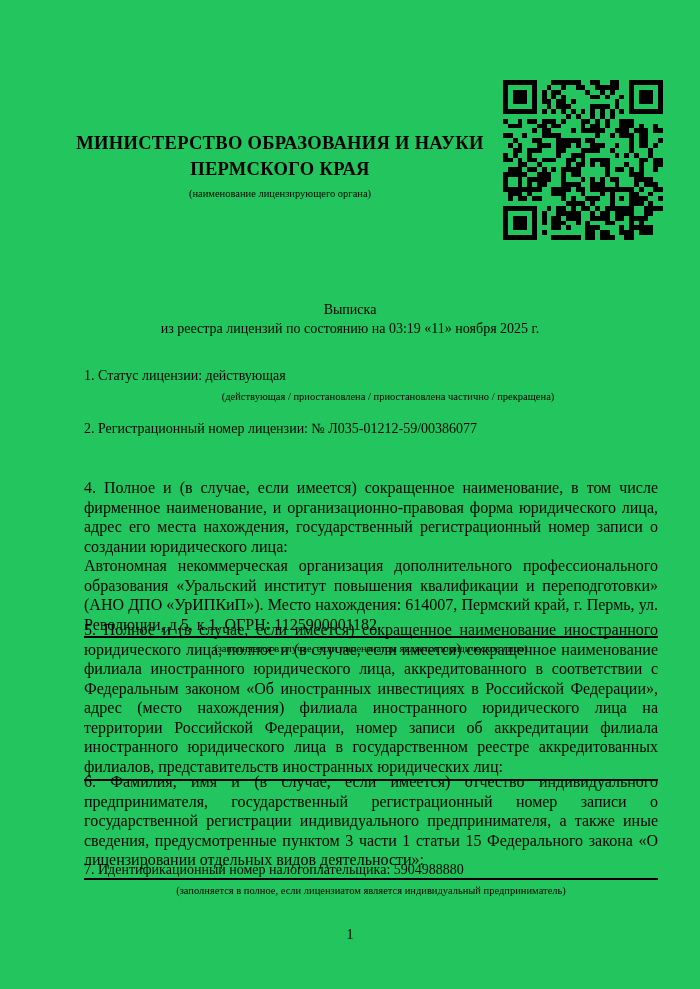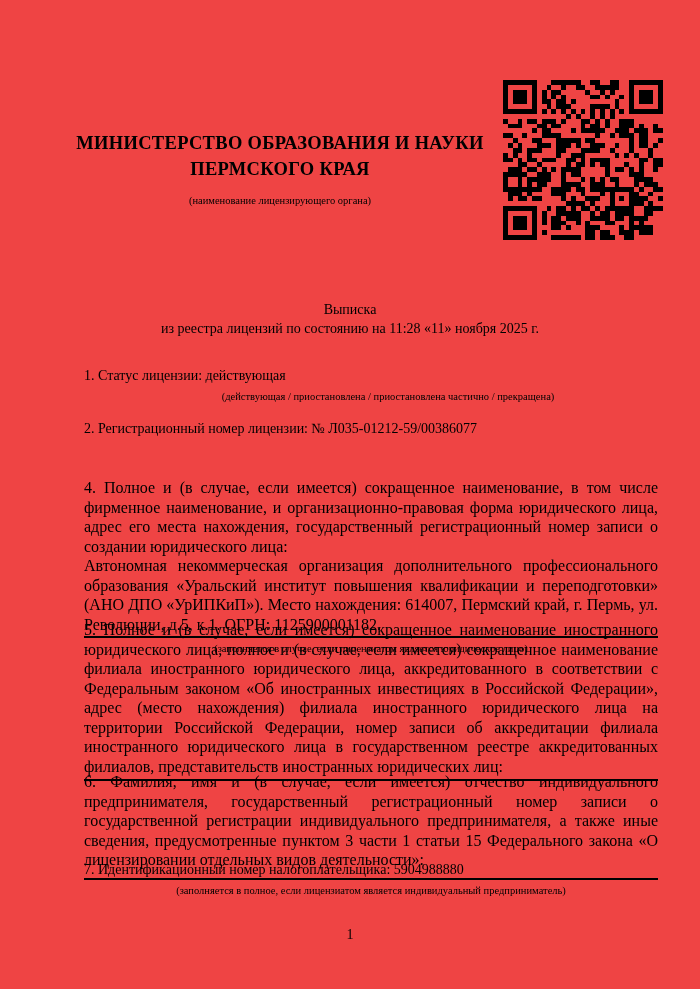--- a/index.html
+++ b/index.html
@@ -1,31 +1,31 @@
 <!DOCTYPE html>
 <html lang="ru"><head>
 <meta charset="utf-8">
 <style>
   * { margin:0; padding:0; box-sizing:border-box; }
   html,body { background:#ffffff; }
   .doc {
     position:relative;
     width:700px; height:989px;
-    background:#ef4444;
+    background:#22c55e;
     color:#000000;
     font-family:"Liberation Serif","DejaVu Serif",serif;
     overflow:hidden;
   }
   .abs { position:absolute; left:64px; width:574px;margin-left:20px; }
   .body-text { font-size:14px; line-height:19.5px; }
   .para { font-size:16px; line-height:19.5px; text-align:justify; }
   .small-caption { font-size:10.5px; line-height:13px; text-align:center; }
   .ministry-block { position:absolute; top:130px; left:40px; width:480px; text-align:center; }
   .ministry-name { font-size:18.5px; font-weight:bold; line-height:26px; letter-spacing:0.3px; }
-  .ministry-caption { margin-top:12px;text-align:center; }
+  .ministry-caption { margin-top:5px;text-align:center; }
   .title-block { position:absolute; top:301px; left:0; width:700px; text-align:center; }
   .title-line { font-size:14px; line-height:18.5px; }
   .rule { border-top:2px solid #000; height:0; margin-top:2px; }
   .rule-gap-sm { margin-top:3px; }
   .rule-gap-md { margin-top:8px; }
   .caption-after-rule { margin-top:4px; }
   .caption-item1 { margin-top:4px; padding-left:34px; }
   .qr-box { position:absolute; top:80px; left:503px; width:160px; height:160px; }
   .qr-box svg { display:block; width:160px; height:160px; }
   .page-number { position:absolute; top:927px; left:0; width:700px; text-align:center; font-size:14px; }
@@ -577,21 +577,21 @@
   </div>
 
   <div class="ministry-block">
     <div class="ministry-name">МИНИСТЕРСТВО ОБРАЗОВАНИЯ И НАУКИ</div>
     <div class="ministry-name">ПЕРМСКОГО КРАЯ</div>
     <div class="small-caption ministry-caption">(наименование лицензирующего органа)</div>
   </div>
 
   <div class="title-block">
     <div class="title-line">Выписка</div>
-    <div class="title-line">из реестра лицензий по состоянию на 11:28 «11» ноября 2025 г.</div>
+    <div class="title-line">из реестра лицензий по состоянию на 03:19 «11» ноября 2025 г.</div>
   </div>
 
   <div class="abs" style="top:366px">
     <div class="body-text">1. Статус лицензии: действующая</div>
     <div class="small-caption caption-item1">(действующая / приостановлена / приостановлена частично / прекращена)</div>
   </div>
 
   <div class="abs" style="top:419px">
     <div class="body-text">2. Регистрационный номер лицензии: № Л035-01212-59/00386077</div>
   </div>

